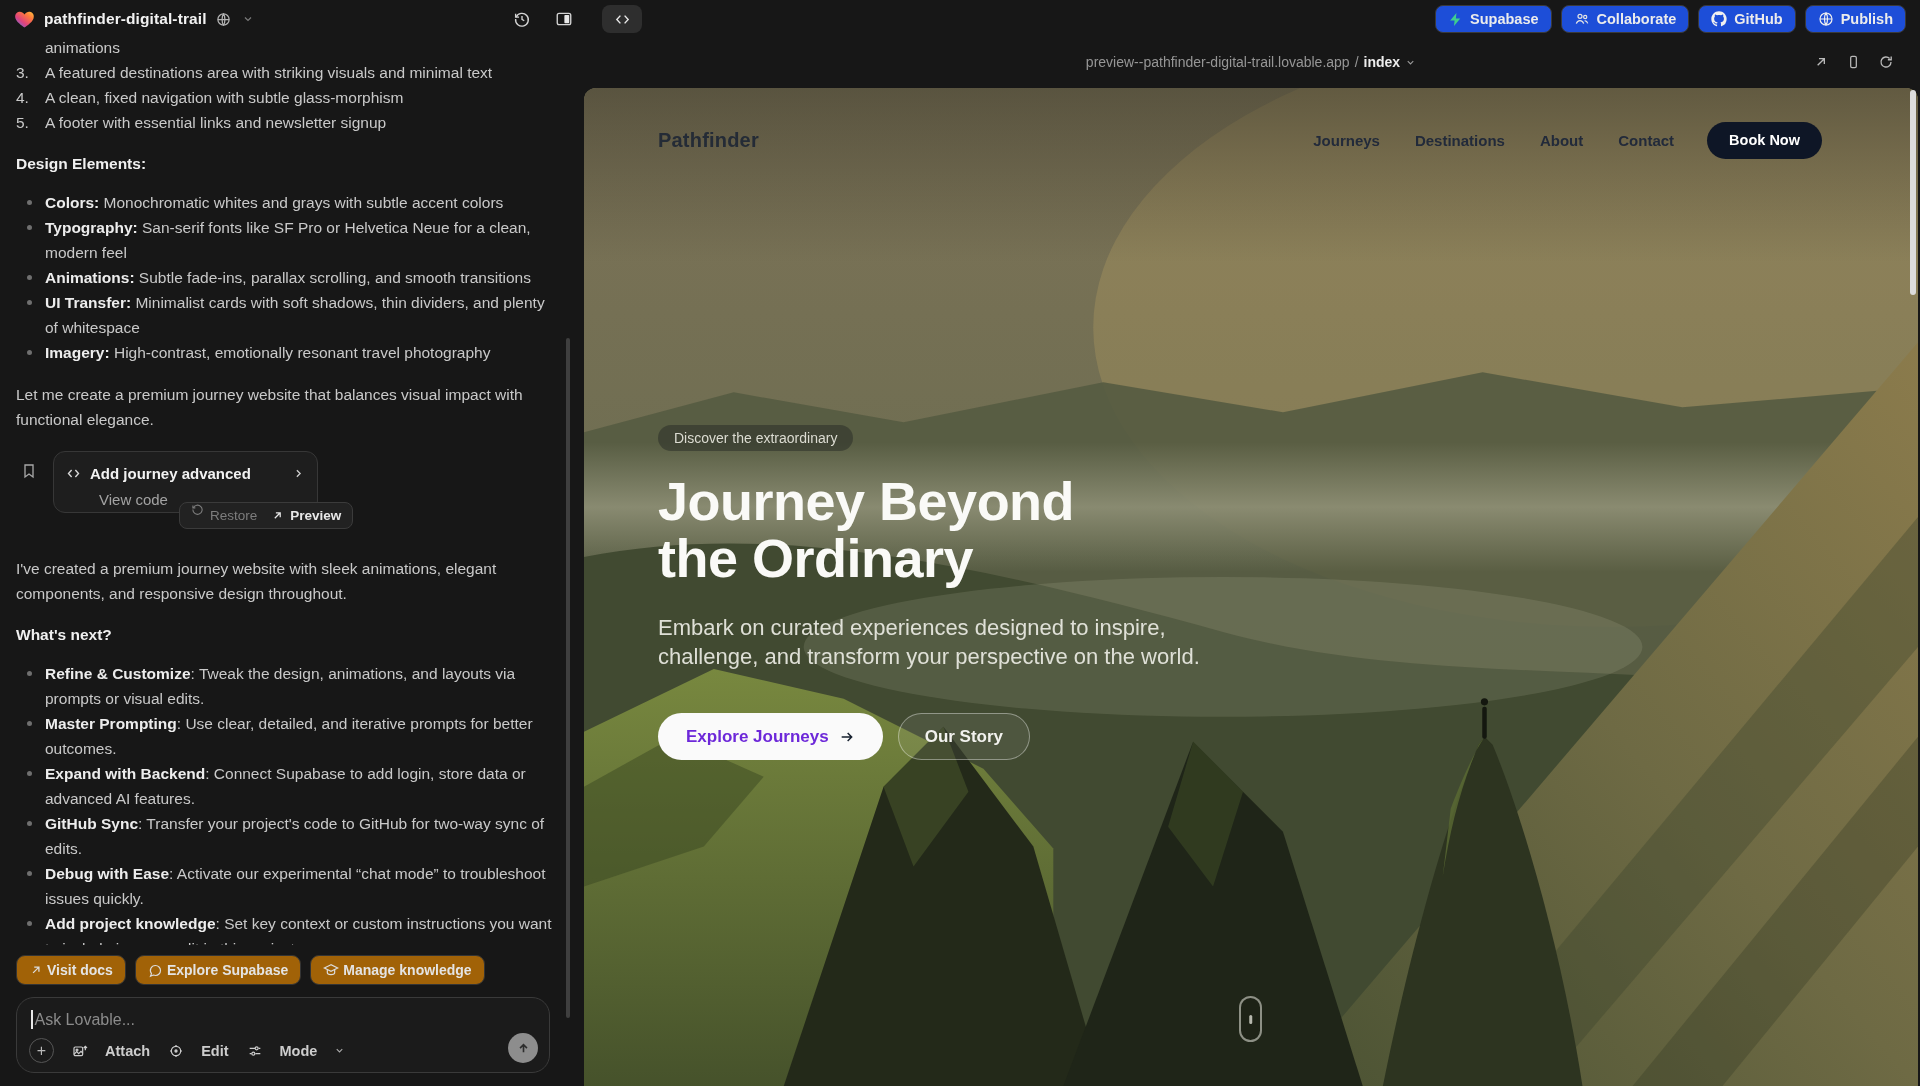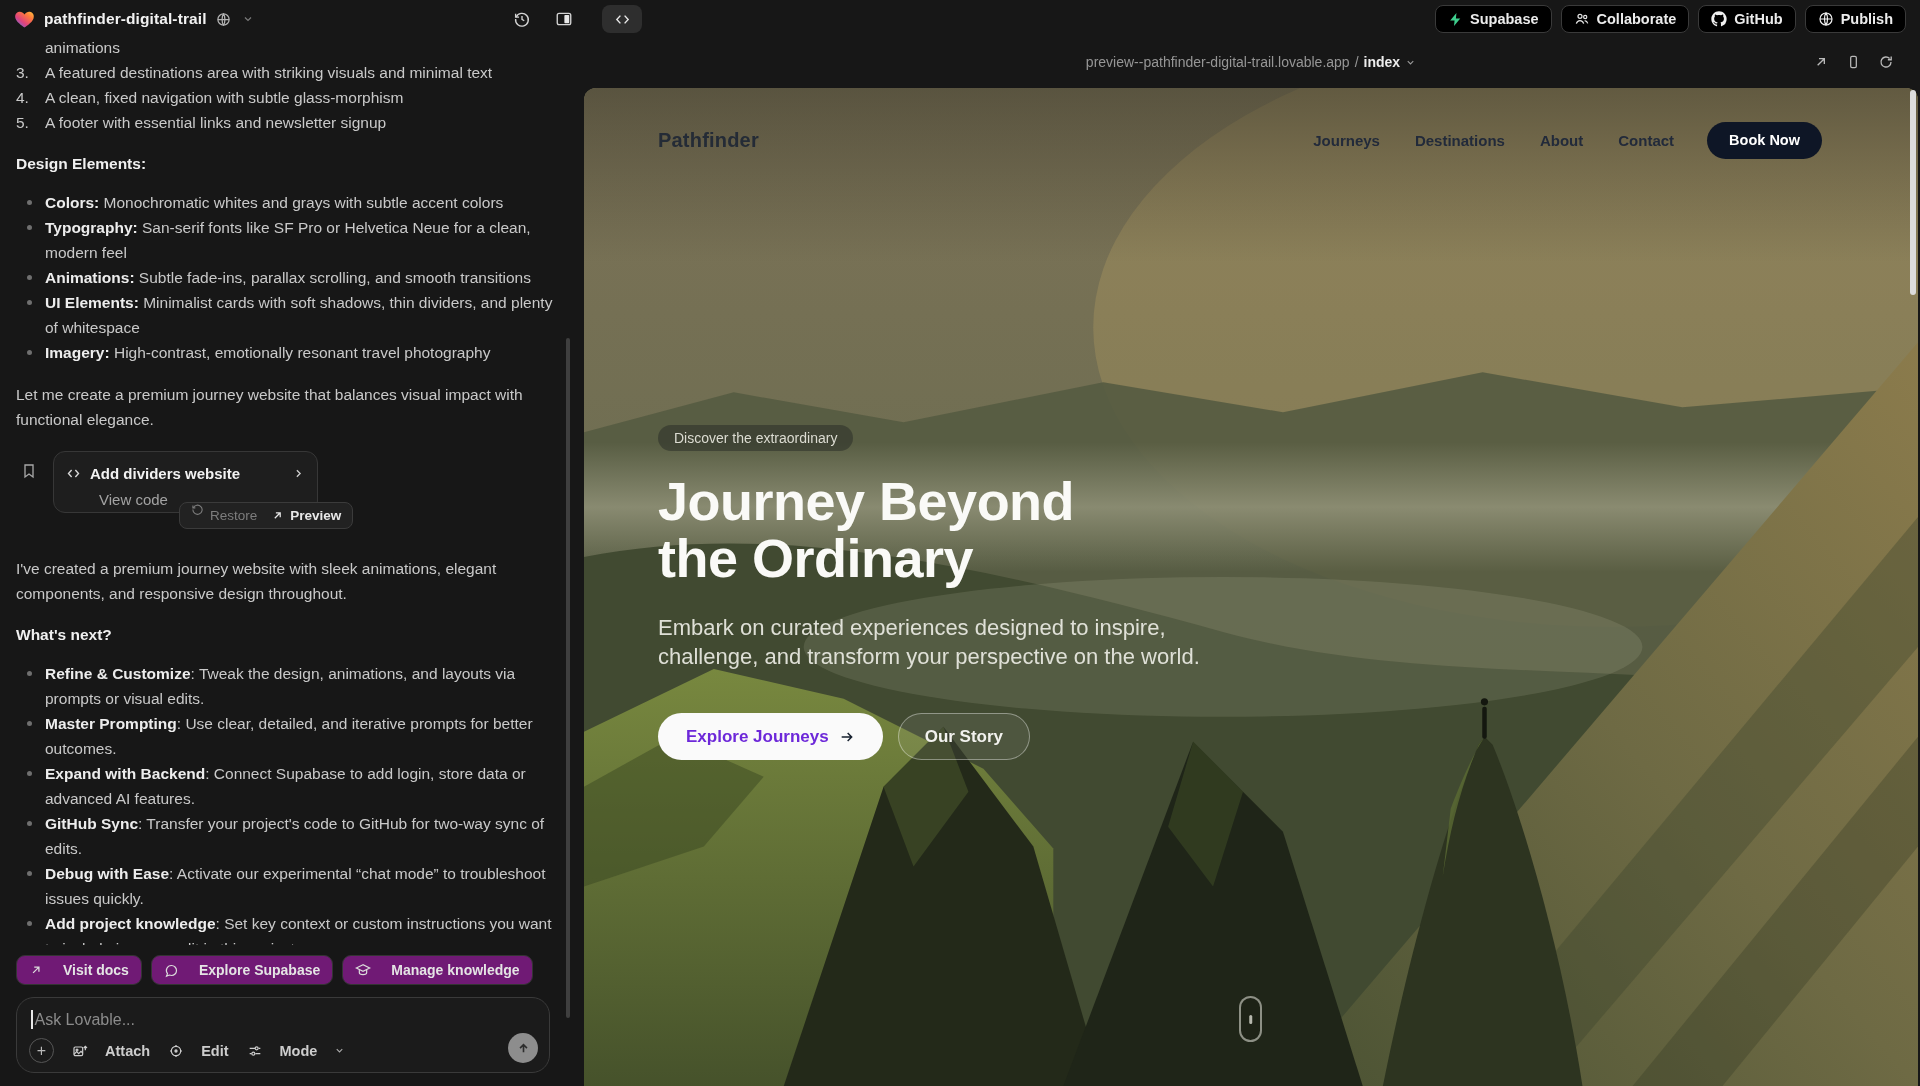--- a/index.html
+++ b/index.html
@@ -9,21 +9,21 @@
   
   .topbar { position:absolute; top:0; left:0; right:0; height:38px; display:flex; align-items:center; padding:0 14px; background:#171717; }
   .tb-left { display:flex; align-items:center; gap:9px; }
   .tb-title { color:#f2f2f2; font-weight:700; font-size:15.5px; letter-spacing:.1px; }
   .tb-globe { display:flex; opacity:.85; }
   .tb-chev { display:flex; opacity:.6; margin-left:2px; }
   .tb-midicons { position:absolute; left:508px; top:0; height:38px; display:flex; align-items:center; gap:14px; }
   .iconbtn { display:flex; align-items:center; justify-content:center; width:28px; height:28px; border-radius:7px; cursor:pointer; }
   .codebtn { background:#2e2e2e; width:40px; height:28px; border-radius:8px; margin-left:10px; }
   .tb-right { margin-left:auto; display:flex; align-items:center; gap:9px; }
-  .pillbtn { display:flex; align-items:center; gap:7px; height:28px; padding:0 12px; background:#000000; border:1px solid #3a3a3a; border-radius:8px; color:#ececec; font-size:14.5px; font-weight:600; cursor:pointer; }
+  .pillbtn { display:flex; align-items:center; gap:7px; height:28px; padding:0 12px; background:#1d4ed8; border:1px solid #3a3a3a; border-radius:8px; color:#ececec; font-size:14.5px; font-weight:600; cursor:pointer; }
 
   
   .chat { position:absolute; top:38px; left:0; width:582px; bottom:0; display:flex; flex-direction:column; padding:0 0 13px 0; }
   .messages { flex:1; overflow:hidden; padding:0 22px 0 16px; font-size:15.5px; line-height:25px; color:#c9c9c9; position:relative; }
   .cutline { padding-left:29px; margin-top:-3px; color:#c9c9c9; }
   .numlist { margin-top:0px; }
   .numrow { display:flex; }
   .numrow .num { width:29px; color:#c9c9c9; }
   .mh { color:#f0f0f0; font-weight:700; margin-top:16px; }
   ul.bullets { list-style:none; margin-top:14px; }
@@ -36,21 +36,21 @@
   .bookmark { position:absolute; left:5px; top:11px; }
   .artifact { position:absolute; left:37px; top:0; width:265px; height:62px; background:#1e1e1e; border:1px solid #373737; border-radius:12px; padding:9px 12px 0 12px; cursor:pointer; }
   .art-row1 { display:flex; align-items:center; gap:9px; }
   .art-title { color:#f2f2f2; font-weight:700; font-size:15px; flex:1; }
   .art-sub { margin-left:33px; color:#a3a3a3; font-size:15px; margin-top:1px; }
   .restorebar { position:absolute; left:163px; top:51px; height:27px; display:flex; align-items:center; gap:14px; background:#222222; border:1px solid #3b3b3b; border-radius:8px; padding:0 11px; font-size:13.5px; }
   .restore { display:flex; align-items:flex-start; gap:6px; color:#7d7d7d; cursor:pointer; }
   .previewlnk { display:flex; align-items:center; gap:6px; color:#e8e8e8; cursor:pointer; font-weight:600; }
   
   .quick { display:flex; gap:9px; padding:0 16px; margin:10px 0 12px 0; }
-  .qbtn { display:flex; align-items:center; gap:20px; height:30px; padding:0 12px; background:#701a75; border:1px solid #343434; border-radius:9px; color:#e4e4e4; font-size:14px; font-weight:600; cursor:pointer; }
+  .qbtn { display:flex; align-items:center; gap:4px; height:30px; padding:0 12px; background:#a16207; border:1px solid #343434; border-radius:9px; color:#e4e4e4; font-size:14px; font-weight:600; cursor:pointer; }
   
   .composer { margin:0 32px 0 16px; height:76px; background:#1b1b1b; border:1px solid #3a3a3a; border-radius:18px; padding:12px 14px 10px 14px; position:relative; }
   .ph-row { display:flex; align-items:center; }
   .caret { width:1.5px; height:19px; background:#e8e8e8; margin-right:2px; }
   .placeholder { color:#8b8b8b; font-size:16px; }
   .comp-row { position:absolute; left:12px; bottom:9px; display:flex; align-items:center; gap:18px; }
   .comp-item { display:flex; align-items:center; gap:17px; color:#cdcdcd; font-size:14.5px; font-weight:600; cursor:pointer; }
   .pluscirc { width:25px; height:25px; border:1.5px solid #565656; border-radius:50%; display:flex; align-items:center; justify-content:center; color:#b9b9b9; font-size:16px; cursor:pointer; }
   .sendbtn { position:absolute; right:11px; bottom:9px; width:30px; height:30px; border-radius:50%; background:#8d8d8d; display:flex; align-items:center; justify-content:center; cursor:pointer; }
   .chat-scrollbar { position:absolute; left:566px; top:300px; width:4px; height:680px; background:#3f3f3f; border-radius:2px; }
@@ -186,38 +186,38 @@
             <span>A footer with essential links and newsletter signup</span>
           </div>
       </div>
 
       <div class="mh">Design Elements:</div>
 
       <ul class="bullets">
         <li><span class="blabel">Colors:</span><span> Monochromatic whites and grays with subtle accent colors</span></li>
         <li><span class="blabel">Typography:</span><span> San-serif fonts like SF Pro or Helvetica Neue for a clean, modern feel</span></li>
         <li><span class="blabel">Animations:</span><span> Subtle fade-ins, parallax scrolling, and smooth transitions</span></li>
-        <li><span class="blabel">UI Elements:</span><span> Minimalist cards with soft shadows, thin dividers, and plenty of whitespace</span></li>
+        <li><span class="blabel">UI Transfer:</span><span> Minimalist cards with soft shadows, thin dividers, and plenty of whitespace</span></li>
         <li><span class="blabel">Imagery:</span><span> High-contrast, emotionally resonant travel photography</span></li>
       </ul>
 
       <div class="para">Let me create a premium journey website that balances visual impact with functional elegance.</div>
 
       <div class="artifact-wrap">
         <span class="bookmark">
             <svg class="ic" width="16" height="18" viewBox="0 0 24 24" fill="none" stroke="#a8a8a8" stroke-width="2">
               <path d="M6 3h12v18l-6-4.5L6 21V3z"></path>
             </svg>
           </span>
         <div class="artifact">
           <div class="art-row1">
             <svg class="ic" width="15" height="15" viewBox="0 0 24 24" fill="none" stroke="#d8d8d8" stroke-width="2.2">
                 <path d="M9 6.5L4 12l5 5.5M15 6.5L20 12l-5 5.5"></path>
               </svg>
-            <span class="art-title">Add dividers website</span>
+            <span class="art-title">Add journey advanced</span>
             <svg class="ic" width="13" height="13" viewBox="0 0 24 24" fill="none" stroke="#cfcfcf" stroke-width="2.4">
                 <path d="M9 6l6 6-6 6"></path>
               </svg>
           </div>
           <div class="art-sub">View code</div>
         </div>
         <div class="restorebar">
           <span class="restore">
             <svg class="ic" width="13" height="13" viewBox="0 0 24 24" fill="none" stroke="#7d7d7d" stroke-width="2">
                 <path d="M3.5 4.5V9H8"></path>

